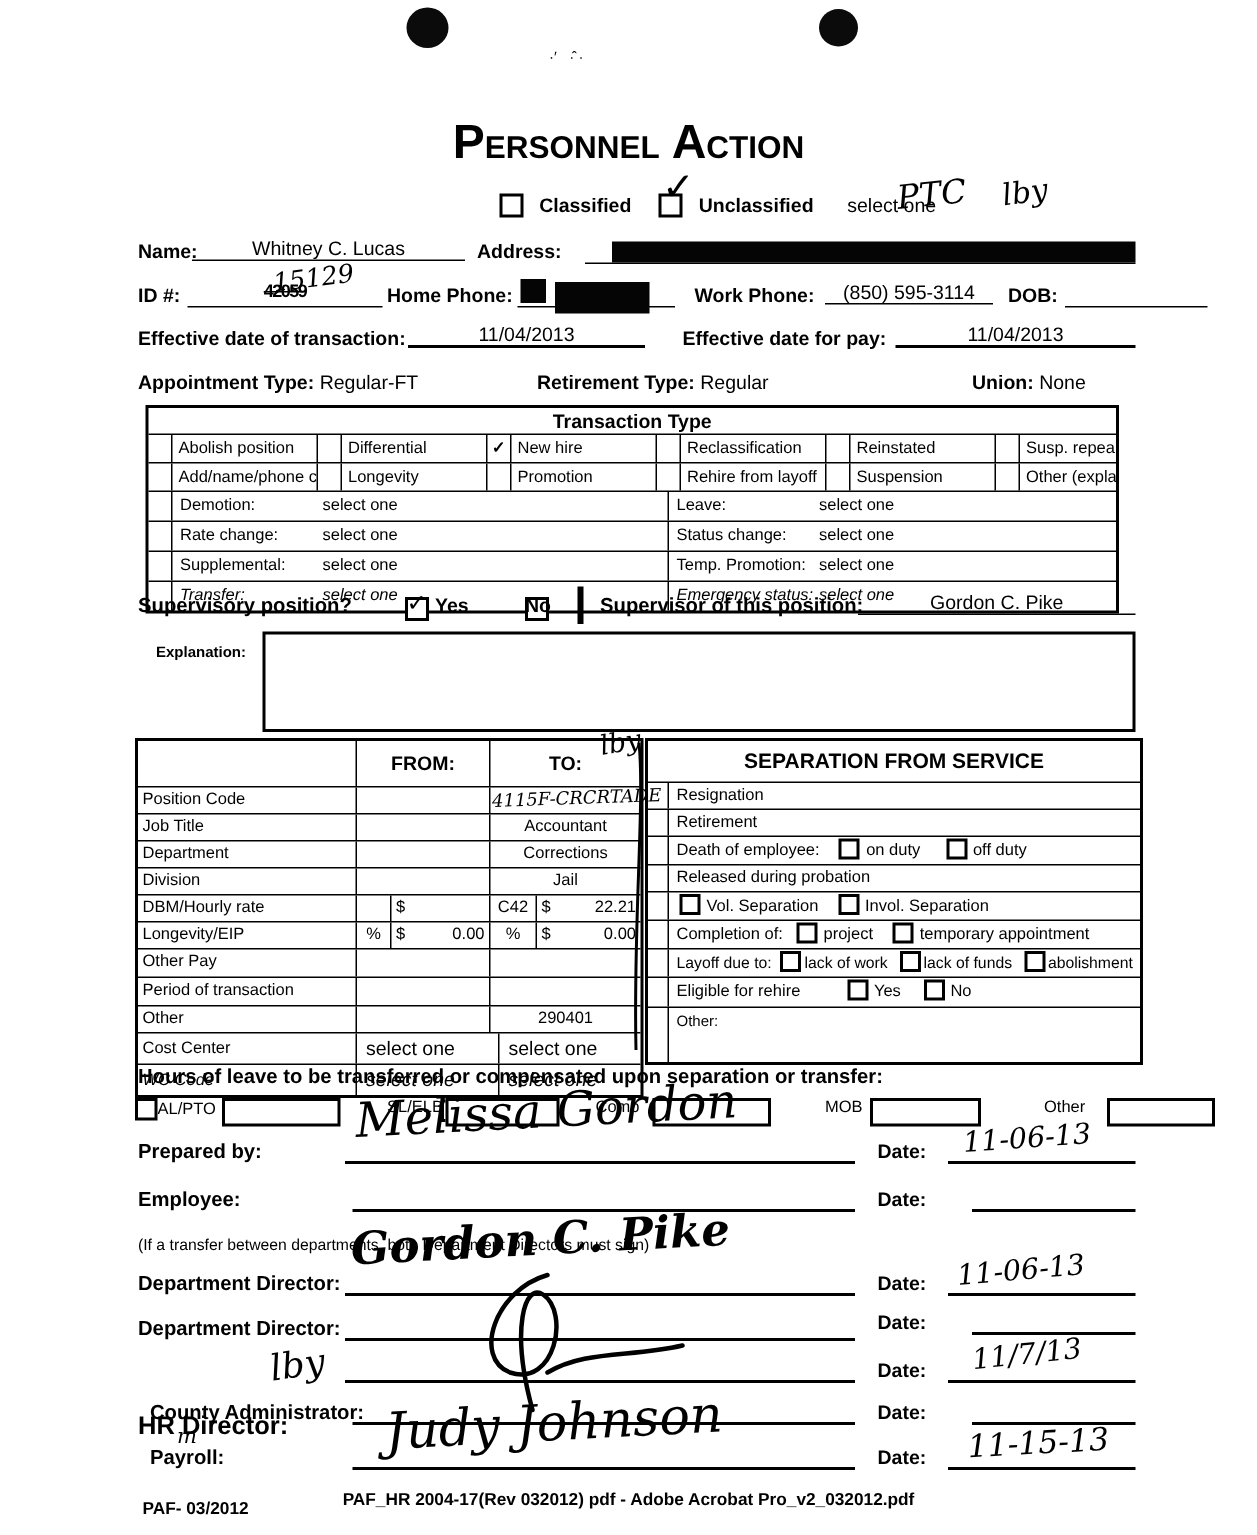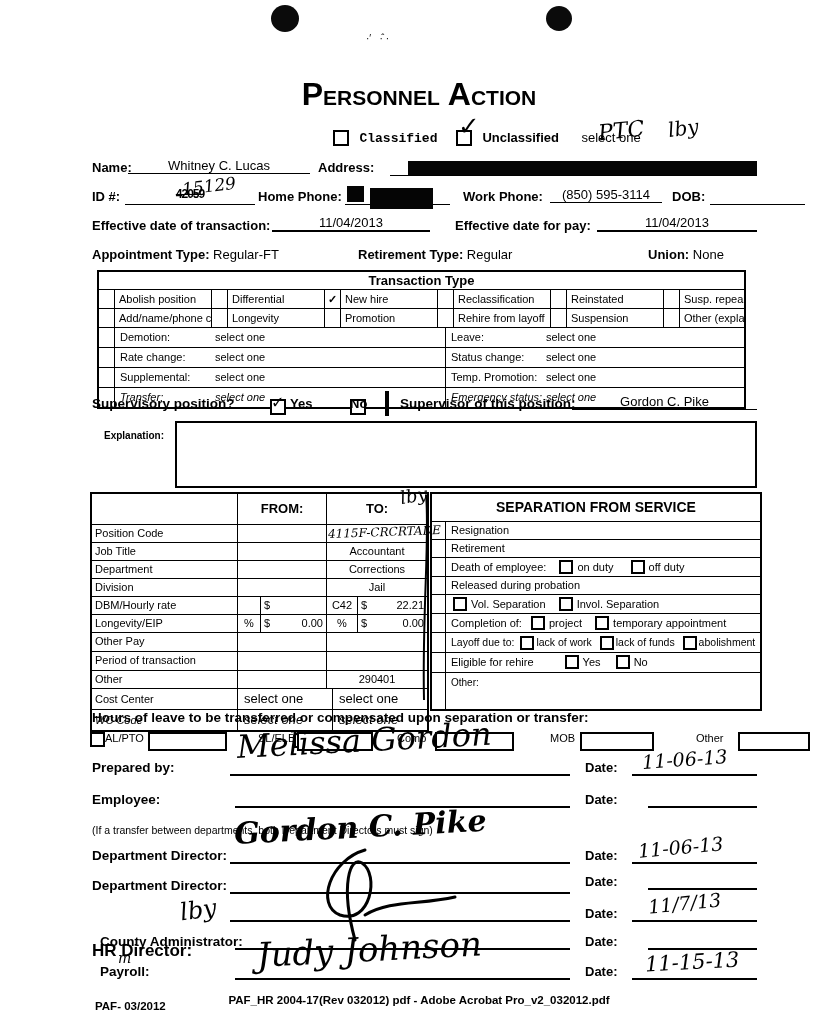--- a/index.html
+++ b/index.html
@@ -71,21 +71,21 @@
   <div class="abs" style="left:366px; top:33px; font-size:10px;">·′&nbsp;&nbsp;&nbsp;·̂ ·</div>
 
   
   <div class="abs ctr" style="left:0; top:76px; width:838px;">
     <span class="b" style="font-size:32px;">P</span><span class="b" style="font-size:21px;">ERSONNEL</span><span class="b" style="font-size:32px; margin-left:8px;">A</span><span class="b" style="font-size:21px;">CTION</span>
   </div>
 
   
   <div class="abs" style="left:333px; top:128px; height:20px;">
     <span class="cb"></span>
-    <span class="lbl" style="margin:0 14px 0 6px;font-family:Liberation Mono, monospace;">Classified</span>
+    <span class="lbl" style="margin:0 14px 0 6px;">Classified</span>
     <span class="cb"><span class="ck" style="font-size:26px; top:-16px; left:0;">✓</span></span>
     <span class="lbl" style="margin:0 18px 0 6px;">Unclassified</span>
     <span style="font-size:13px;">select one</span>
   </div>
   <span class="abs hw" style="left:598px; top:118px; font-size:22px; transform:rotate(-6deg);">PTC</span>
   <span class="abs hw" style="left:668px; top:116px; font-size:20px; transform:rotate(-8deg);">lby</span>
 
   
   <span class="abs lbl" style="left:92px; top:160px;">Name:</span>
   <div class="abs thinline ctr" style="left:128px; top:158px; width:182px; font-size:13px;">Whitney C. Lucas</div>

